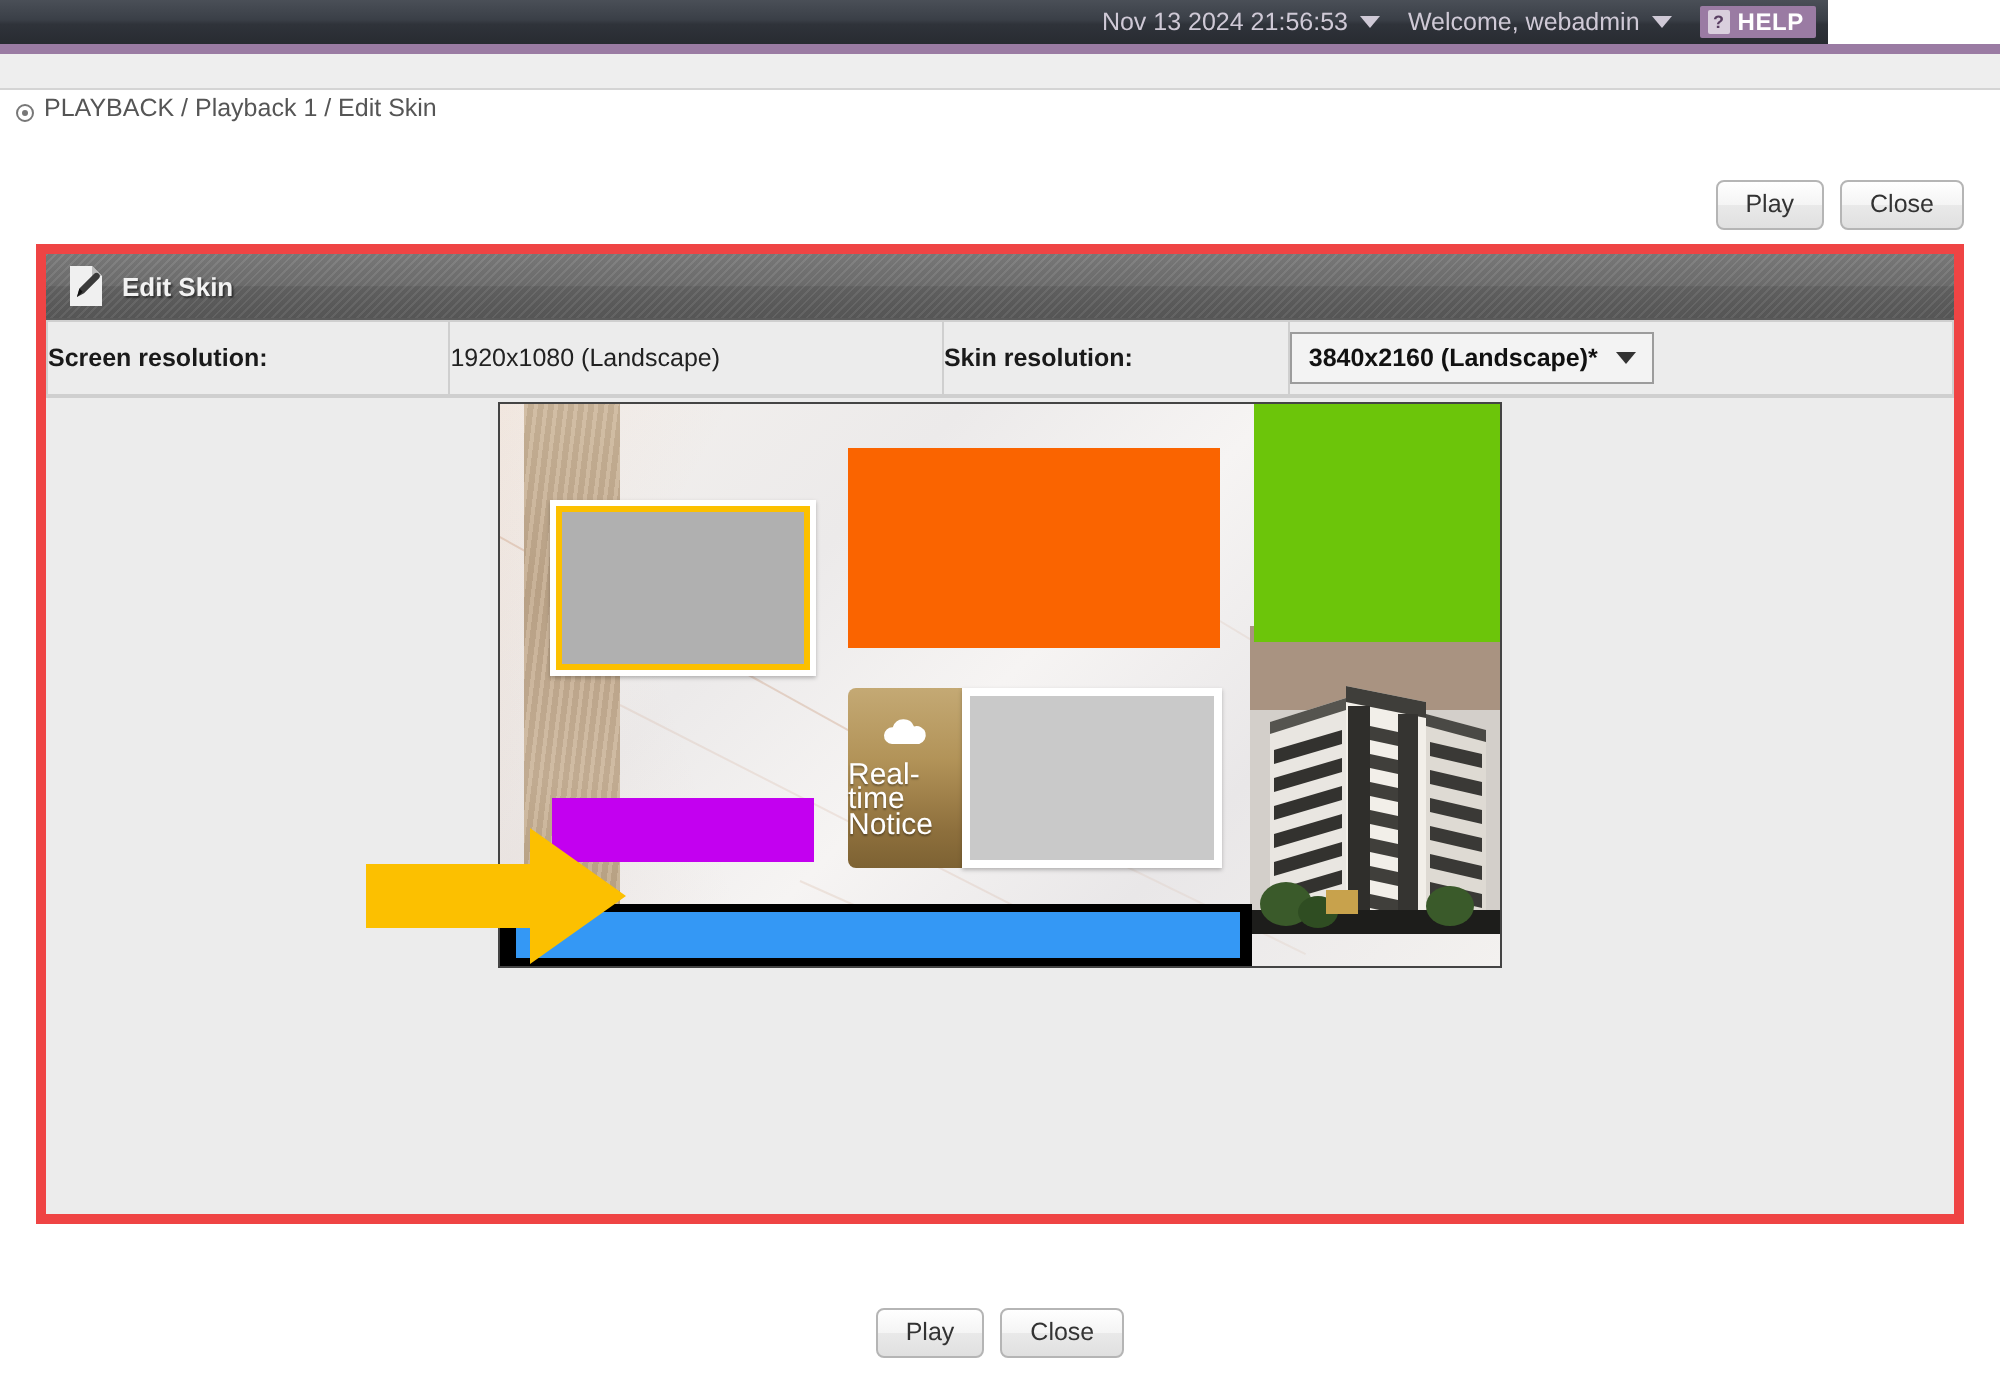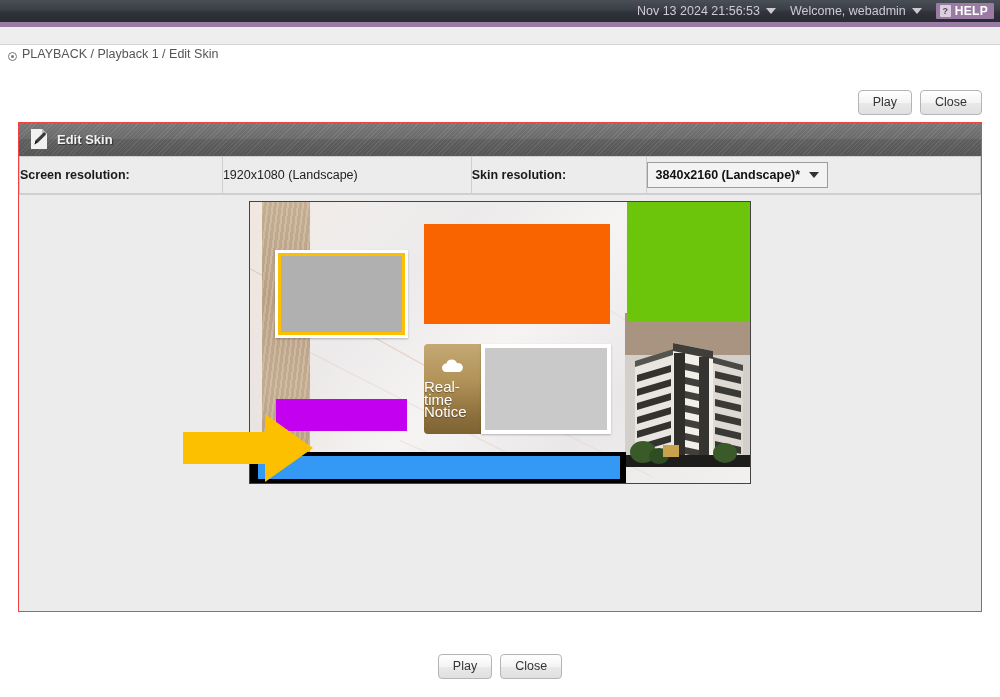--- a/index.html
+++ b/index.html
@@ -6,21 +6,21 @@
   html, body {
     margin: 0; padding: 0;
     width: 1000px; height: 697px;
     background: #ffffff;
     font-family: "Liberation Sans", sans-serif;
     overflow: hidden;
   }
 
   
   #topbar {
-    position: absolute; left: 0; top: 0; width: 1000px; height: 22px;
+    position: absolute; left: 0; top: 0; width: 914px; height: 22px;
     background: linear-gradient(to bottom, #4a4f57 0%, #3a3f47 45%, #2f333a 55%, #282b31 100%);
     display: flex; align-items: center; justify-content: flex-end;
     padding-right: 4px;
   }
   .nav-item {
     color: #cfc9d6; font-size: 12.5px; display: flex; align-items: center;
     margin-right: 14px; white-space: nowrap;
   }
   .caret-down {
     display: inline-block; margin-left: 6px;
@@ -81,21 +81,21 @@
     padding: 4px 14px;
     min-width: 52px;
     text-align: center;
     cursor: pointer;
     line-height: 15px;
   }
 
   
   #panel {
     position: absolute; left: 18px; top: 122px; width: 964px; height: 490px;
-    border: 1px solid #ef4444;
+    border: 5px solid #ef4444;
     background: #ececec;
   }
   #panel-header {
     height: 33px;
     background:
       repeating-linear-gradient(135deg, rgba(255,255,255,.06) 0px, rgba(255,255,255,.06) 1px, rgba(0,0,0,.04) 1px, rgba(0,0,0,.04) 3px),
       linear-gradient(to bottom, #7c7c7c 0%, #6e6e6e 50%, #636363 51%, #585858 100%);
     display: flex; align-items: center; padding-left: 10px;
     border-bottom: 1px solid #5a5a5a;
   }

